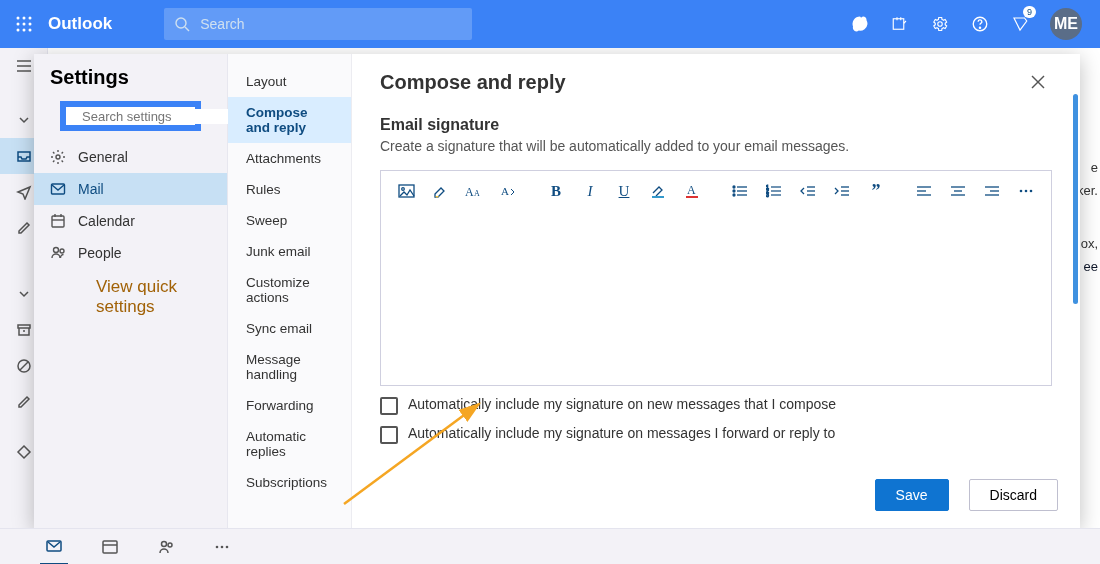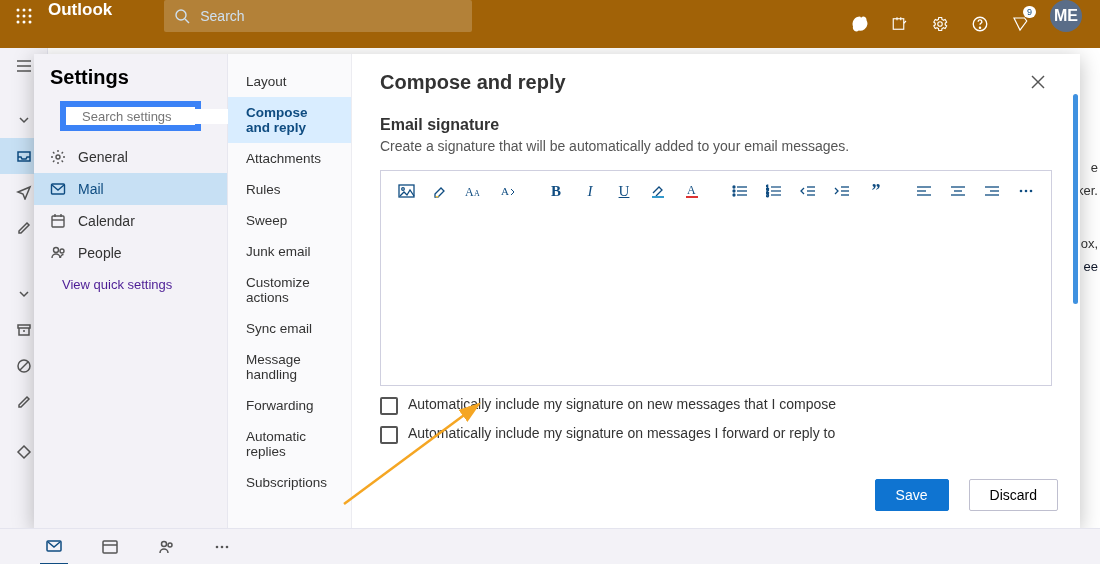--- a/index.html
+++ b/index.html
@@ -1,22 +1,23 @@
 <!DOCTYPE html>
 <html><head>
 <meta charset="utf-8">
 <style>
   * { box-sizing: border-box; margin: 0; padding: 0; }
   html, body { width: 1100px; height: 564px; font-family: "Segoe UI", Arial, sans-serif; overflow: hidden; background: #fff; }
   
   
   .header {
     height: 48px;
-    background: #a16207;
+    background: #3b82f6;
     display: flex;
+    align-items: center;
     color: #fff;
     padding: 0 8px;
     position: relative;
     z-index: 10;
   }
   .app-launcher { width: 32px; height: 32px; display:flex; align-items:center; justify-content:center; color:#fff; cursor:pointer;}
   .brand { font-size: 17px; font-weight: 600; margin-left: 8px; }
   .search-box {
     margin-left: 52px; width: 308px; height: 32px; background: rgba(255,255,255,0.2);
     border-radius: 2px; display:flex; align-items:center; color:#cfe0f0; padding:0 10px;
@@ -42,21 +43,21 @@
   }
   
   .settings-left { width:194px; background:#f3f2f7; border-right:1px solid #e7e7ef; padding:12px 0 0 0; }
   .settings-title { font-size:20px; font-weight:600; padding:0 16px 12px; }
   .settings-search { margin:0 26px 10px; height:30px; border:6px solid #3b82f6; background:#fff; display:flex; align-items:center; padding:0 8px; color:#666;}
   .settings-search input { border:none; outline:none; font-size:13px; flex:1; margin-left:8px; }
   .snav-item { height:32px; display:flex; align-items:center; padding:0 16px; font-size:14px; color:#333; cursor:pointer; gap:12px;}
   .snav-item svg { color:#555; }
   .snav-item.sel { background:#c7e0f4; color:#0f4c81; }
   .snav-item.sel svg { color:#0f4c81; }
-  .quick-link { color:#4c1d95; font-size:13px; padding:8px 16px 0 28px; cursor:pointer;}
+  .quick-link { color:#a16207; font-size:17px; padding:8px 16px 0 62px; cursor:pointer;}
 
   
   .settings-mid { width:180px; background:#fafafc; border-right:1px solid #ececf1; padding-top:12px; }
   .mid-item { padding:8px 18px; font-size:13.5px; color:#333; cursor:pointer;}
   .mid-item.sel { background:#d9edff; color:#0f4c81; font-weight:600; }
 
   
   .settings-main { flex:1; display:flex; flex-direction:column; position:relative; }
   .main-scroll { flex:1; overflow:auto; padding:14px 28px 0 28px; }
   .main-title-row { display:flex; align-items:center; justify-content:space-between; margin-bottom:20px;}

